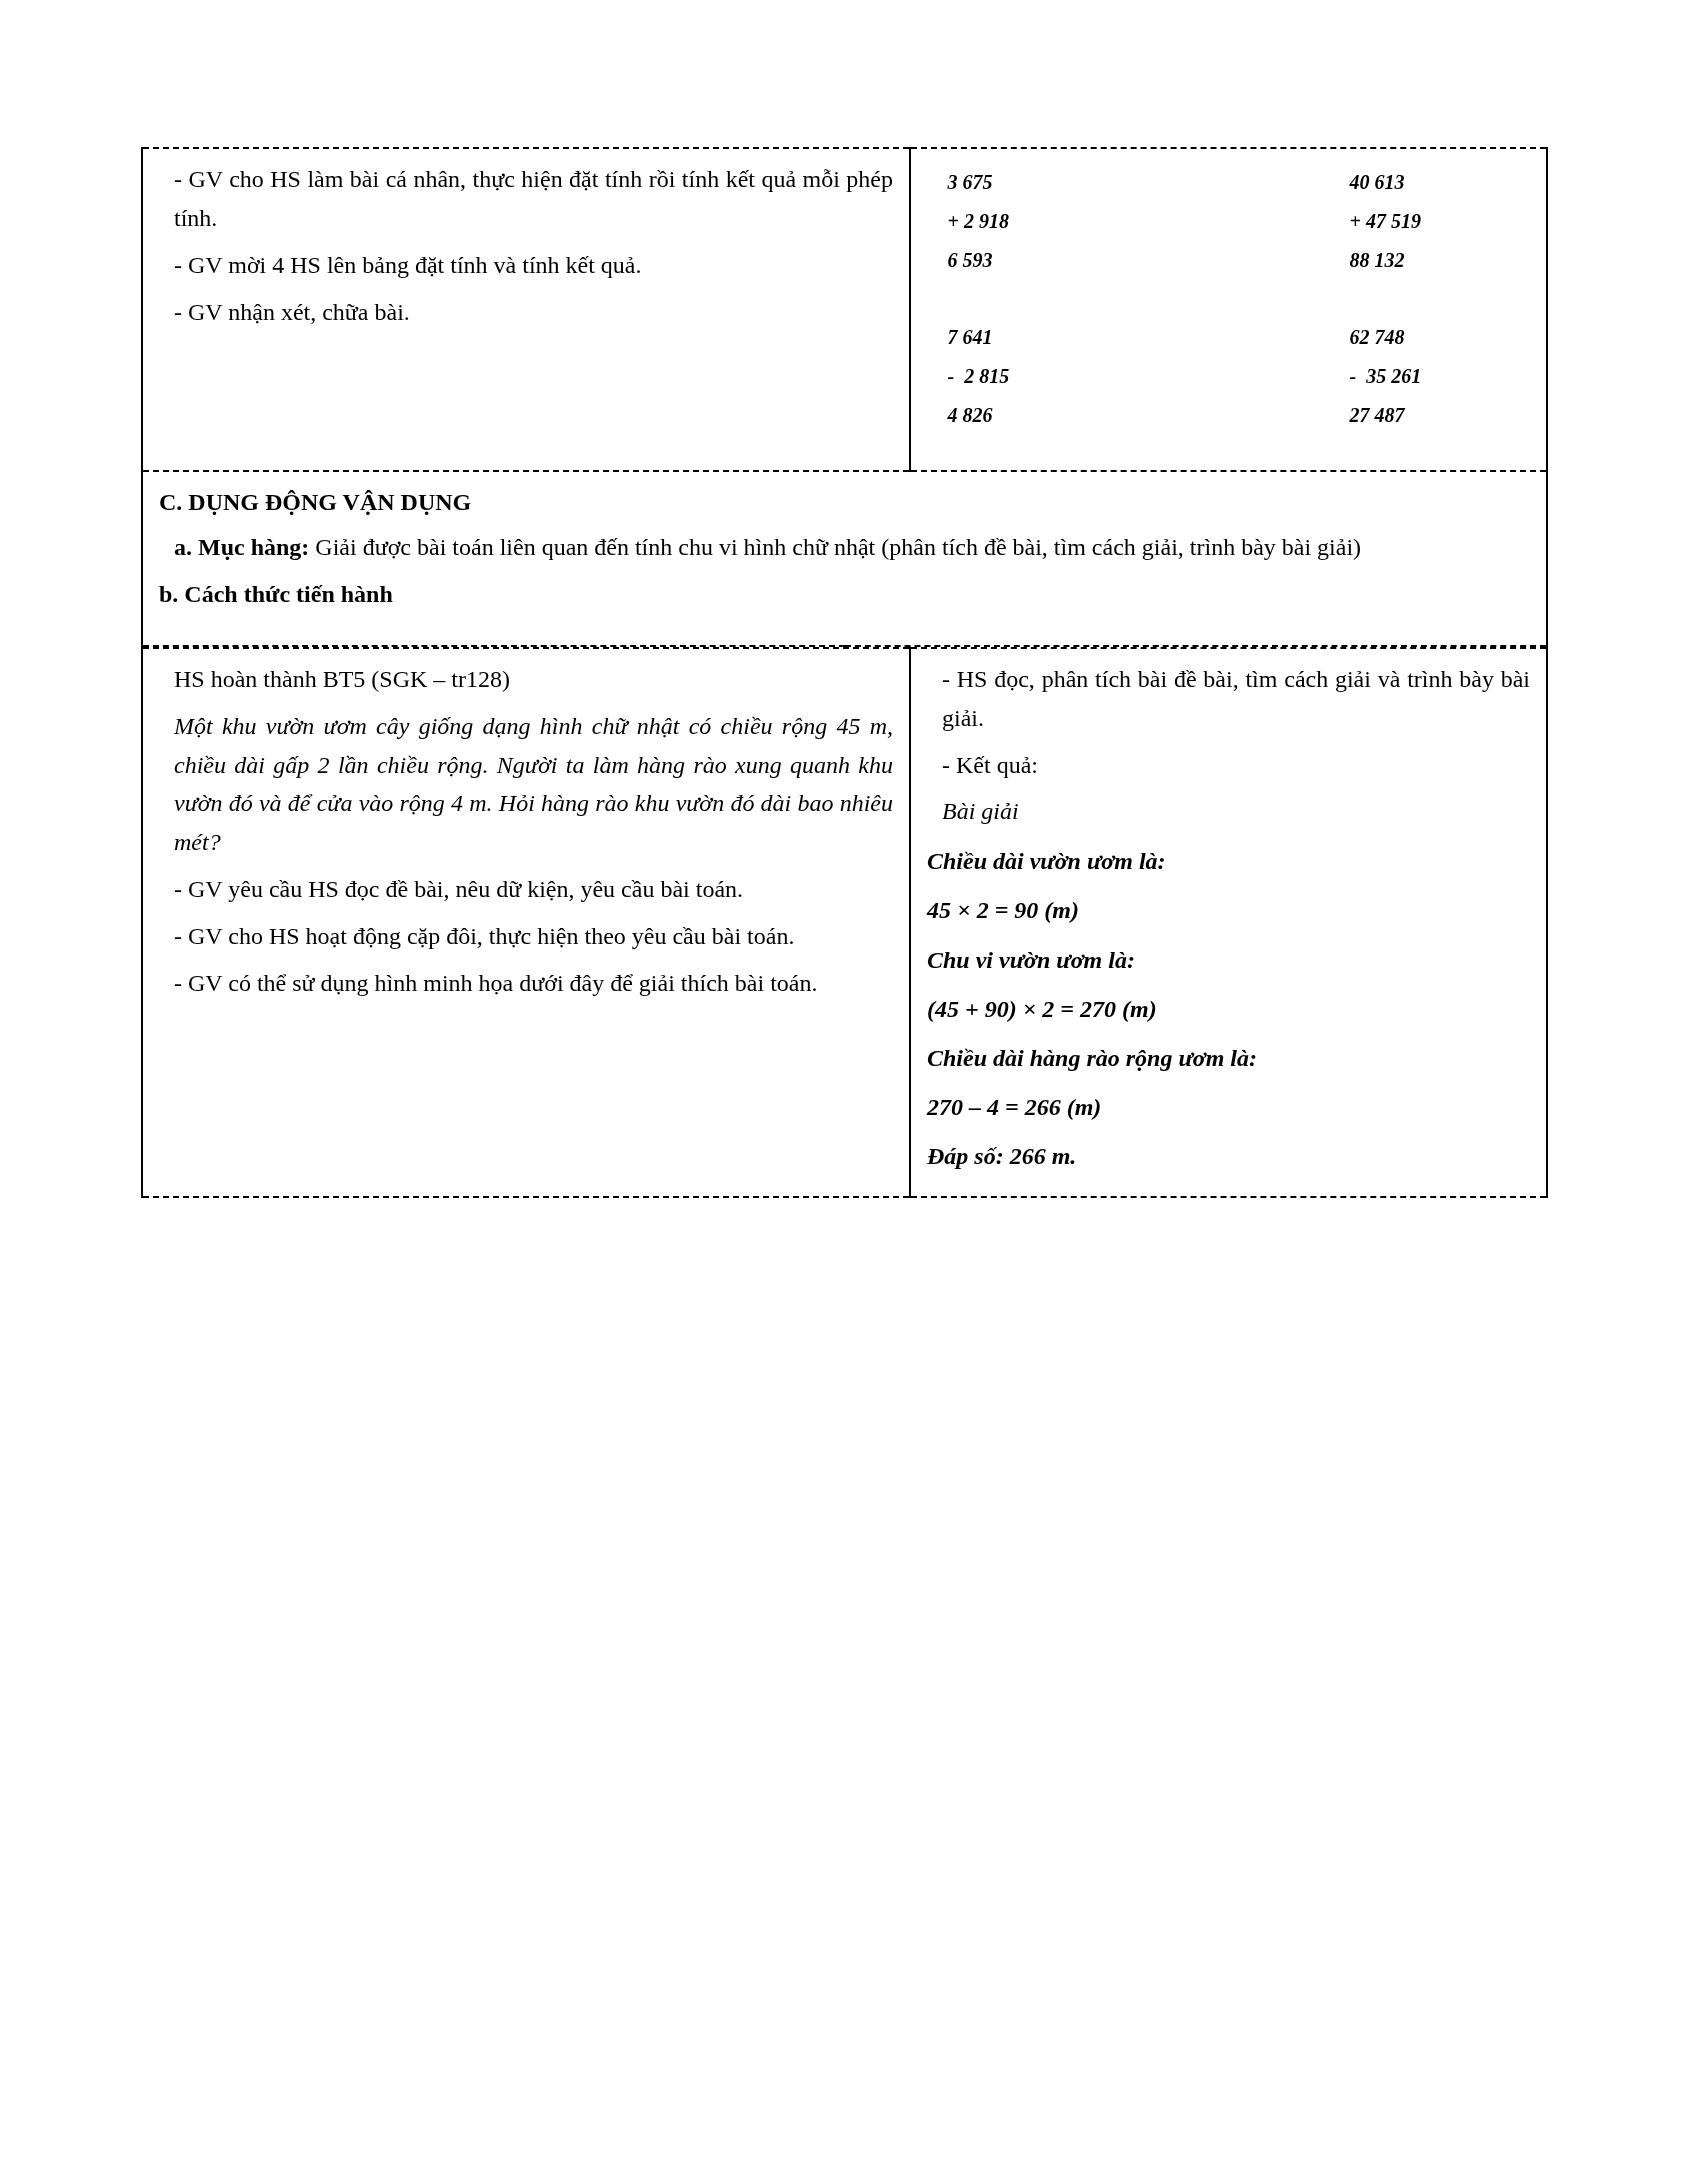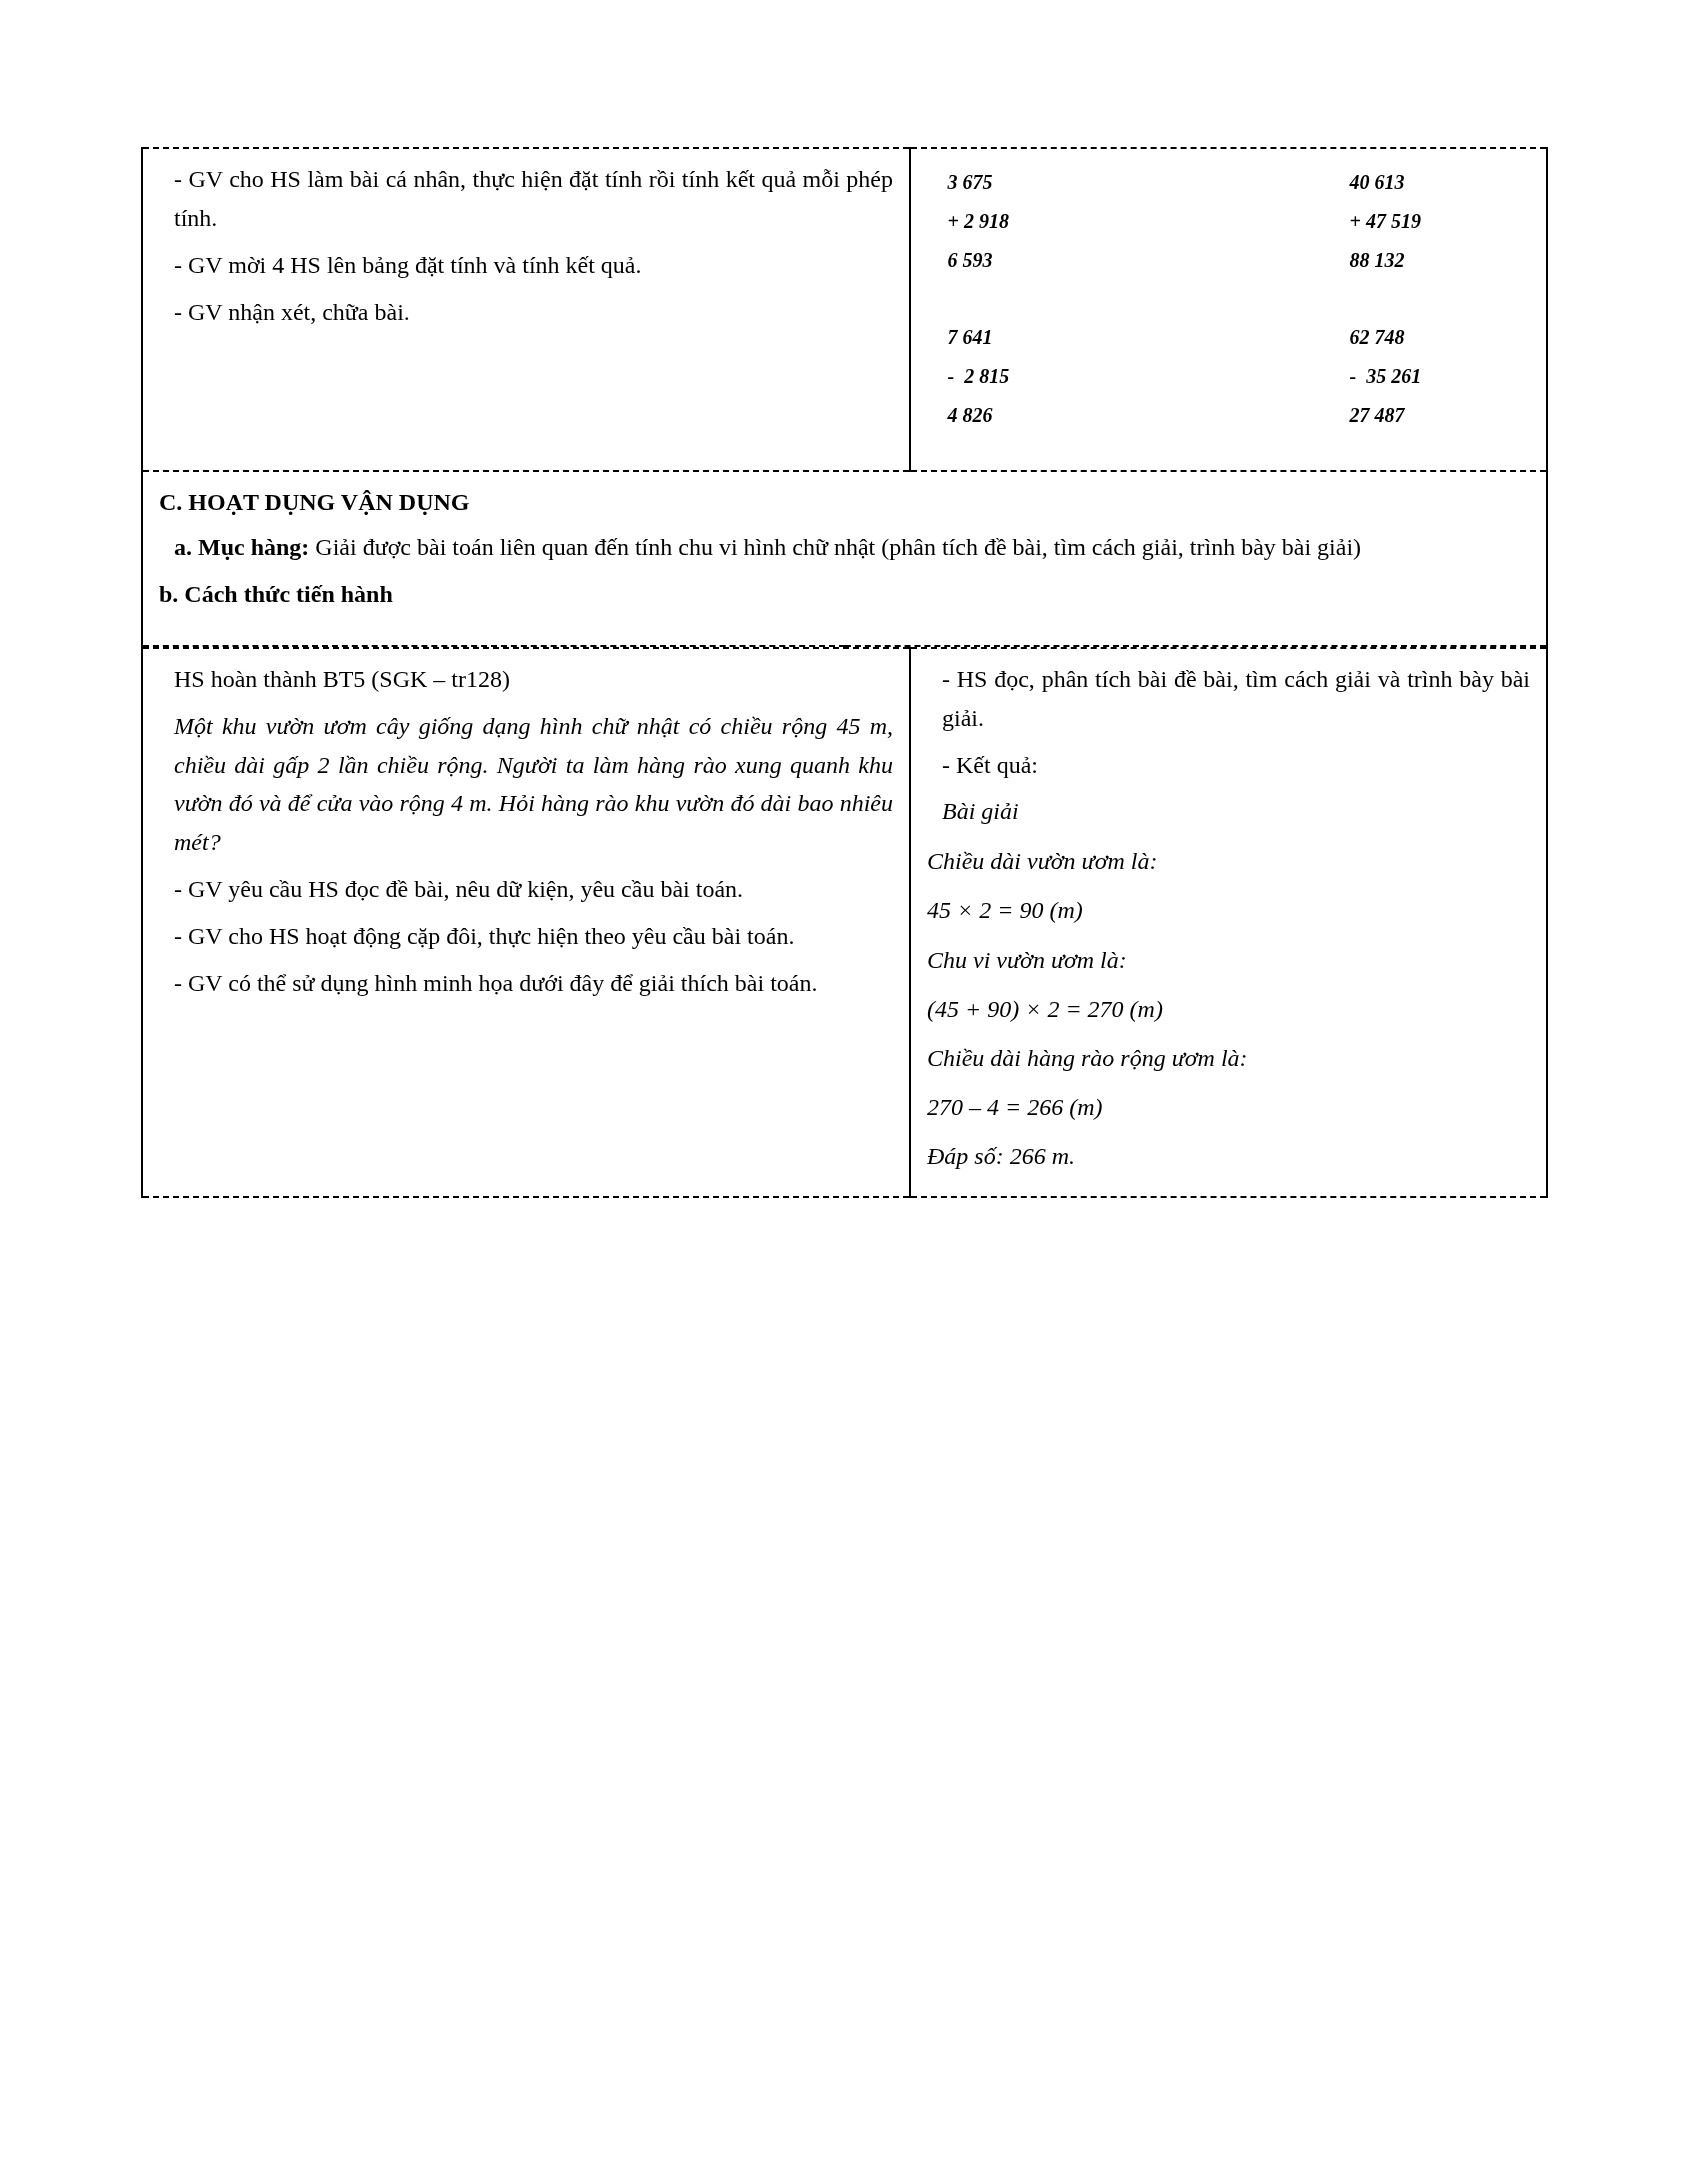--- a/index.html
+++ b/index.html
@@ -48,21 +48,21 @@
 
   .col-left { width: 734px; }
   .col-right { width: auto; }
 
   p { margin: 0 0 4.8px 0; }
   .p { margin: 0 0 8px 15px; }
   .just { text-align: justify; text-justify: inter-word; }
   .center { text-align: left; }
   .bold { font-weight: bold; }
   .ital { font-style: italic; }
-  .bi { font-weight: normal; font-style: italic; }
+  .bi { font-weight: bold; font-style: italic; }
 
   
   .calc-wrap {
     display: flex;
     padding-top: 3.2px;
   }
   .calc-col {
     width: 50%;
     font-style: italic;
     font-weight: bold;
@@ -127,21 +127,21 @@
           <div style="height:22px"></div>
         </td>
       </tr>
     </tbody>
       </table>
 
     <table class="tbl">
       <tbody>
           <tr>
         <td class="full-cell b-bottom b-left b-right" colspan="2">
-          <p class="section-head">C. HOẠT DỤNG VẬN DỤNG</p>
+          <p class="section-head">C. DỤNG ĐỘNG VẬN DỤNG</p>
           <p class="p just"><span class="bold">a. Mục hàng:</span><span> Giải được bài toán liên quan đến tính chu vi hình chữ nhật (phân tích đề bài, tìm cách giải, trình bày bài giải)</span></p>
           <p class="section-head" style="margin-bottom:18px">b. Cách thức tiến hành</p>
         </td>
       </tr>
     </tbody>
       </table>
 
     <table class="tbl">
       <tbody>
           <tr>

